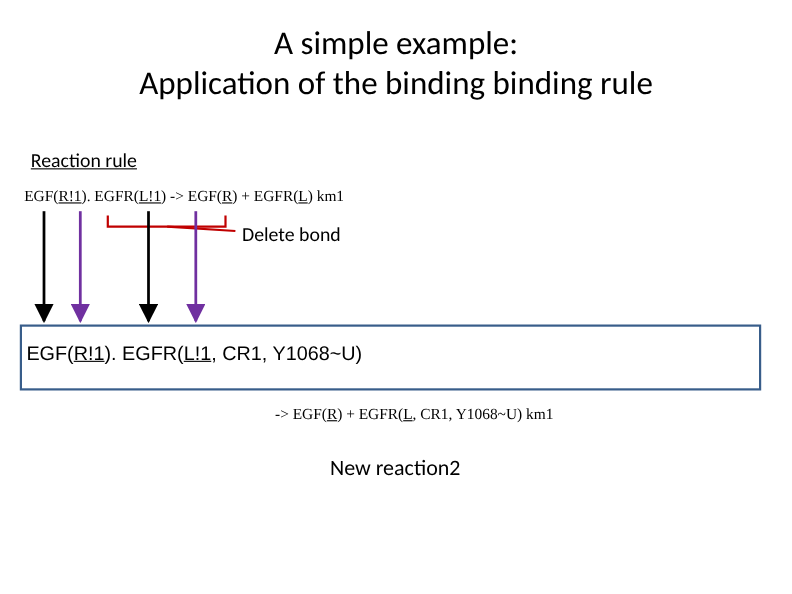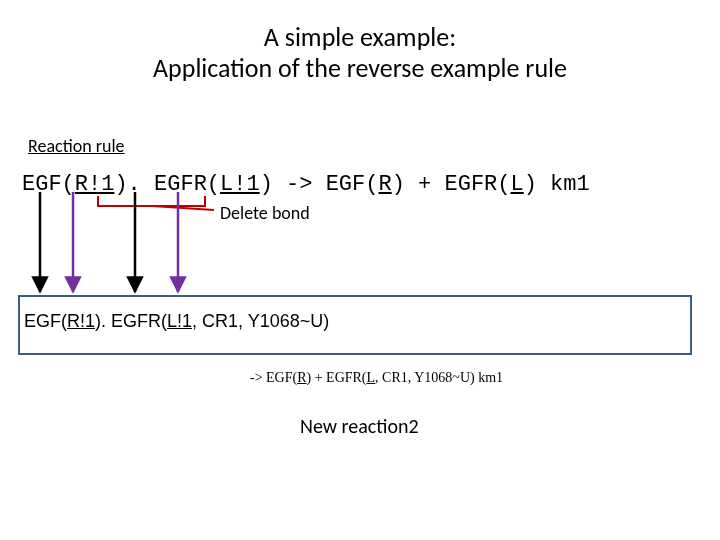--- a/index.html
+++ b/index.html
@@ -1,36 +1,36 @@
 <!DOCTYPE html>
 <html><head>
 <meta charset="utf-8">
 <style>
   html,body{margin:0;padding:0;width:720px;height:540px;background:#fff;font-family:Calibri,Arial,sans-serif;color:#000}
   .slide{position:relative;width:720px;height:540px}
-  .title{position:absolute;top:22px;left:0;width:720px;text-align:center;font-size:26px;line-height:1.2}
+  .title{position:absolute;top:22px;left:0;width:720px;text-align:center;font-size:30px;line-height:1.2}
   .section{position:absolute;top:135px;left:28px;font-size:18px;text-decoration:underline}
-  .rule1{position:absolute;top:172px;left:22px;font-family:Liberation Mono, monospace;font-size:22px}
+  .rule1{position:absolute;top:172px;left:22px;font-family:Liberation Serif, serif;font-size:14px}
   .rule1 .u{text-decoration:underline}
   .delete{position:absolute;top:202px;left:220px;font-size:18px}
   .box{position:absolute;top:295px;left:18px;width:670px;height:56px;border:2px solid #385d8a;background:#fff}
   .rule2{position:absolute;top:311px;left:24px;font-family:Arial,sans-serif;font-size:18px}
   .rule2 .u{text-decoration:underline}
   .rule3{position:absolute;top:370px;left:250px;font-family:Liberation Serif, serif;font-size:14px}
   .rule3 .u{text-decoration:underline}
   .newrx{position:absolute;top:414px;left:300px;font-size:20px}
   svg.arrows{position:absolute;top:0;left:0;width:720px;height:540px;pointer-events:none}
 </style>
 </head>
 <body>
 
 <div class="slide">
   <div class="title">
     <span>A simple example:</span><br>
-    <span>Application of the reverse example rule</span>
+    <span>Application of the binding binding rule</span>
   </div>
 
   <div class="section">Reaction rule</div>
 
   <div class="rule1">
     <span>EGF(</span><span class="u">R!1</span><span>). EGFR(</span><span class="u">L!1</span><span>) -&gt; EGF(</span><span class="u">R</span><span>) + EGFR(</span><span class="u">L</span><span>) km1</span>
   </div>
 
   <div class="delete">Delete bond</div>
 

